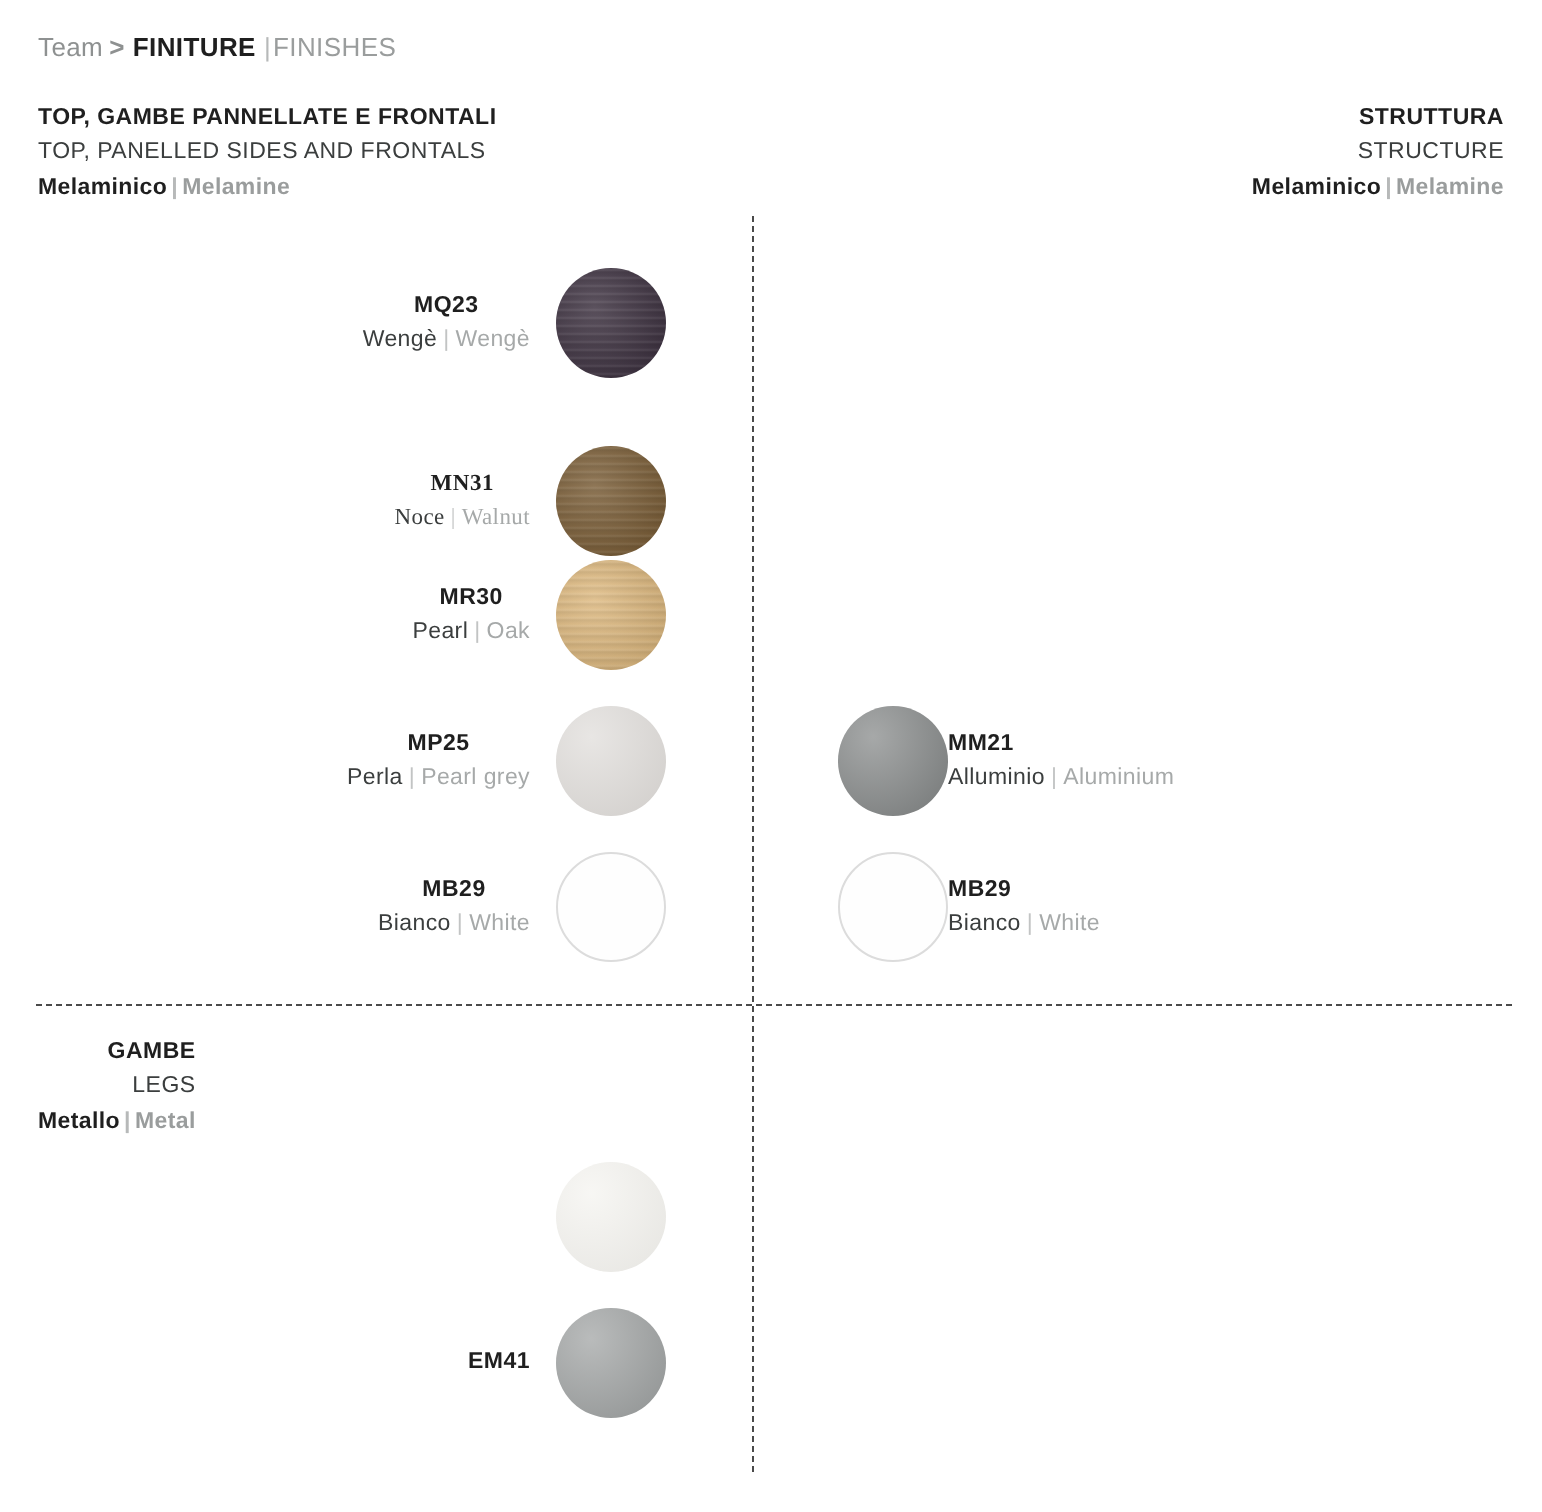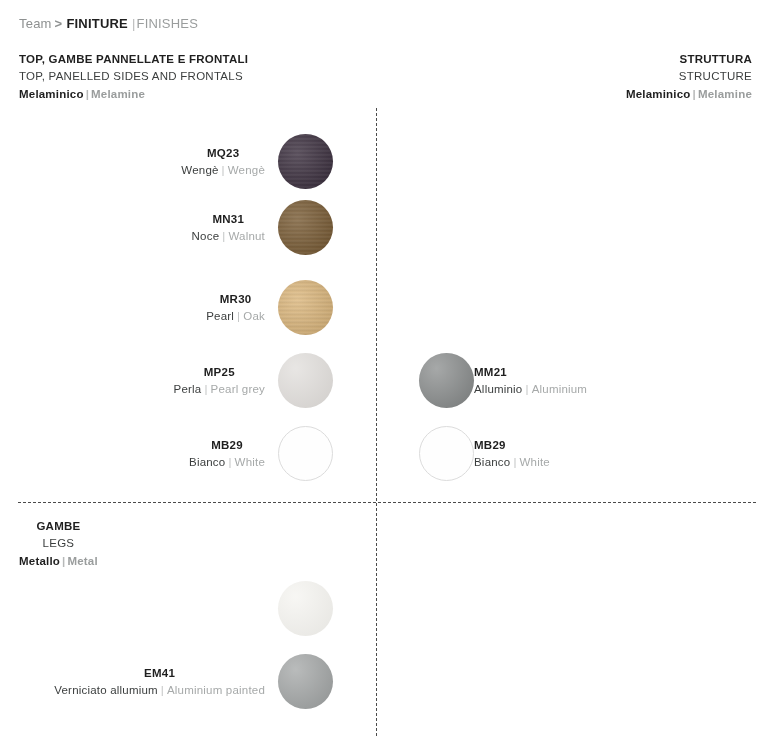--- a/index.html
+++ b/index.html
@@ -37,21 +37,21 @@
   }
   .sec-title .t1 { font-size: 11.5px; font-weight: 700; color: #1f1f1f; letter-spacing: .25px; display:block; }
   .sec-title .t2 { font-size: 11.5px; font-weight: 400; color: #3b3e3e; letter-spacing: .25px; display:block; }
   .sec-title .t3 { font-size: 11.5px; display:block; letter-spacing:.2px; }
   .sec-title .t3 .it  { font-weight: 700; color: #1f1f1f; }
   .sec-title .t3 .bar { color: #b7b9b9; font-weight: 700; margin: 0 2px 0 2px; }
   .sec-title .t3 .en  { color: #9a9d9d; font-weight: 700; }
 
   #title-top     { left: 19px;  top: 51px;  text-align: left; }
   #title-struct  { right: 19px; top: 51px;  text-align: right; }
-  #title-legs    { left: 19px;  top: 518px; text-align: center; }
+  #title-legs    { left: 19px;  top: 518px; text-align: right; }
 
   
   .v-dash {
     position: absolute;
     left: 376px;
     top: 108px;
     width: 0;
     height: 628px;
     border-left: 1px dashed #4a4a4a;
   }
@@ -122,21 +122,21 @@
   }
   .sw-circle.soft::before {
     content: "";
     position: absolute;
     inset: 0;
     background: radial-gradient(ellipse at 32% 28%, rgba(255,255,255,0.30), rgba(0,0,0,0.05) 90%);
   }
 
   
   #row-mq23 { top: 134px; }
-  #row-mn31 { top: 200px; }
+  #row-mn31 { top: 223px; font-family: Liberation Serif, serif; }
   #row-mr30 { top: 280px; }
   #row-mp25 { top: 353px; }
   #row-mb29l{ top: 426px; }
   
   #row-mm21 { top: 353px; }
   #row-mb29r{ top: 426px; }
   
   #row-eb48 { top: 581px; }
   #row-em41 { top: 654px; }
 </style>
@@ -230,16 +230,15 @@
   </div>
 </div>
 
 <div class="swatch-row left-col" id="row-eb48">
   <div class="sw-circle soft" style="background:#f4f3ef"></div>
 </div>
 
 <div class="swatch-row left-col" id="row-em41">
   <div class="sw-labels">
     <span class="sw-code">EM41</span>
-    <span class="sw-names"><span class="it">Verniciato allumium</span><span class="bar">|</span><span class="en">Aluminium painted</span></span>
   </div>
   <div class="sw-circle soft" style="background:#9b9e9e"></div>
 </div>
 
 </body></html>

